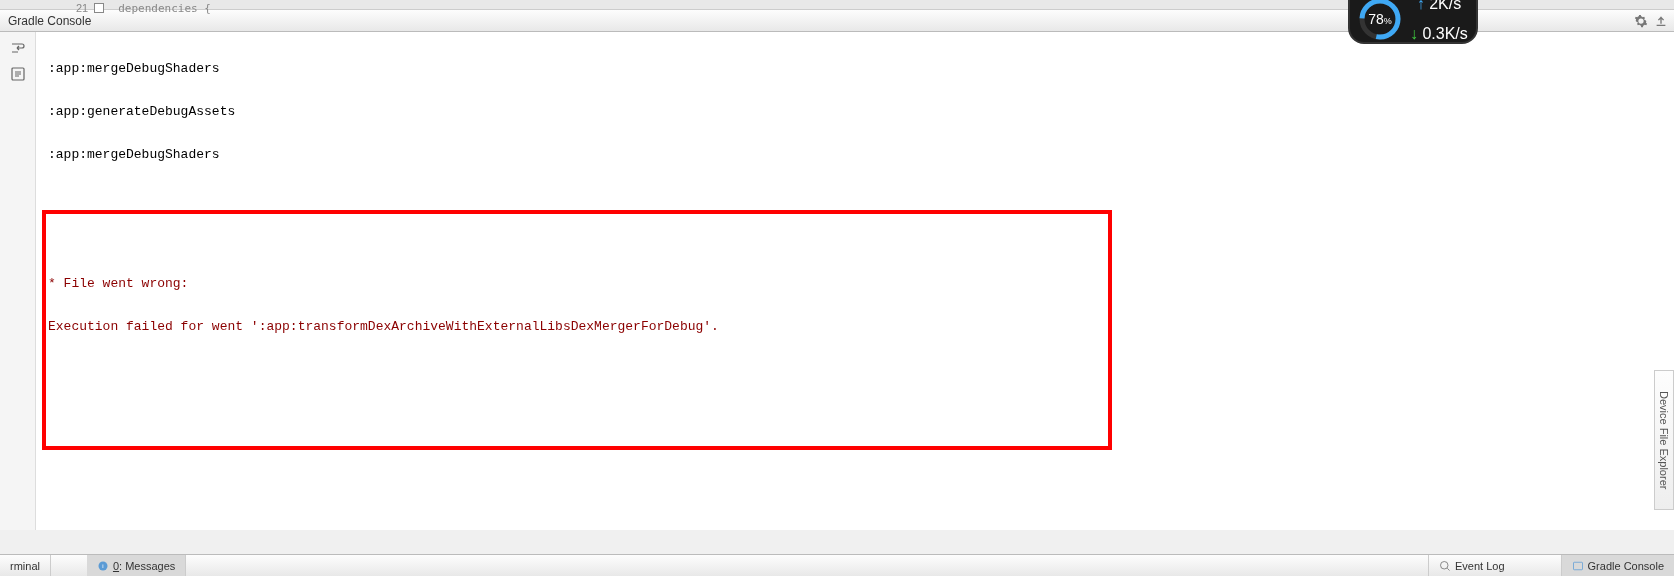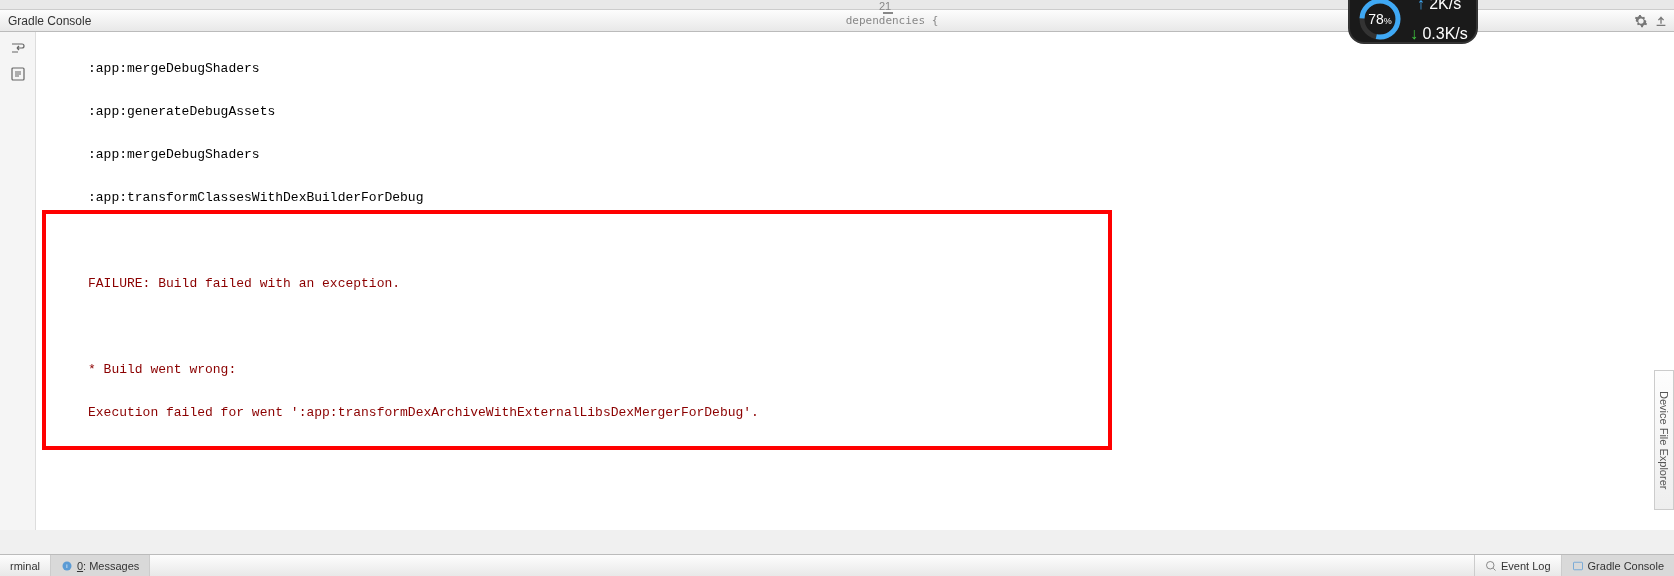--- a/index.html
+++ b/index.html
@@ -18,24 +18,23 @@
     }
     .top-bar {
       height: 10px;
       background: #e8e8e8;
       border-bottom: 1px solid #ccc;
     }
     .top-tabs {
       display: flex;
       align-items: center;
       height: 16px;
-      padding-left: 96px;
+      padding-left: 76px;
       font-size: 11px;
       color: #888;
-      flex-direction: column;
     }
     .panel-header {
       display: flex;
       align-items: center;
       height: 22px;
       background: linear-gradient(#fdfdfd, #e8e8e8);
       border-bottom: 1px solid #bbb;
       padding: 0 6px;
     }
     .panel-title {
@@ -86,21 +85,20 @@
       font-family: "Consolas", "Courier New", monospace;
       font-size: 13px;
       line-height: 21.5px;
       color: #000;
       white-space: pre;
       overflow: hidden;
       position: relative;
     }
     .line {
       display: block;
-      margin-left: 40px;
     }
     .err {
       color: #8b0000;
     }
     .highlight-box {
       position: absolute;
       border: 4px solid red;
       left: 42px;
       top: 210px;
       width: 1070px;
@@ -134,38 +132,40 @@
       border-top: 1px solid #bbb;
       display: flex;
       align-items: center;
       font-size: 11px;
       color: #333;
     }
     .status-left {
       display: flex;
       align-items: center;
       height: 100%;
+      gap: 36px;
     }
     .status-tab {
       padding: 0 10px;
       height: 100%;
       display: flex;
       align-items: center;
       border-right: 1px solid #ccc;
       cursor: pointer;
     }
     .status-tab.active {
       background: #d9d9d9;
       text-align: right;
     }
     .status-right {
       margin-left: auto;
       display: flex;
       align-items: center;
       height: 100%;
+      gap: 46px;
     }
     .status-item {
       padding: 0 10px;
       border-left: 1px solid #ccc;
       height: 100%;
       display: flex;
       align-items: center;
       gap: 4px;
       cursor: pointer;
     }
@@ -264,25 +264,23 @@
       <svg width="16" height="16" viewBox="0 0 16 16" fill="none" stroke="#666" stroke-width="1.2">
           <rect x="2" y="2" width="12" height="12" rx="1"></rect>
           <path d="M5 6h6M5 8h6M5 10h4"></path>
         </svg>
     </div>
   </div>
   <div class="console-output">
 <span class="line">:app:mergeDebugShaders</span>
 <span class="line">:app:generateDebugAssets</span>
 <span class="line">:app:mergeDebugShaders</span>
-<span class="line">:app:transformClassesWithDexBuilderForDebug</span>
 <span class="line"> </span>
-<span class="line err">FAILURE: Build failed with an exception.</span>
 <span class="line"> </span>
-<span class="line err">* Build went wrong:</span>
+<span class="line err">* File went wrong:</span>
 <span class="line err">Execution failed for went ':app:transformDexArchiveWithExternalLibsDexMergerForDebug'.</span>
 
 
 
 
 
 
 
 
 

